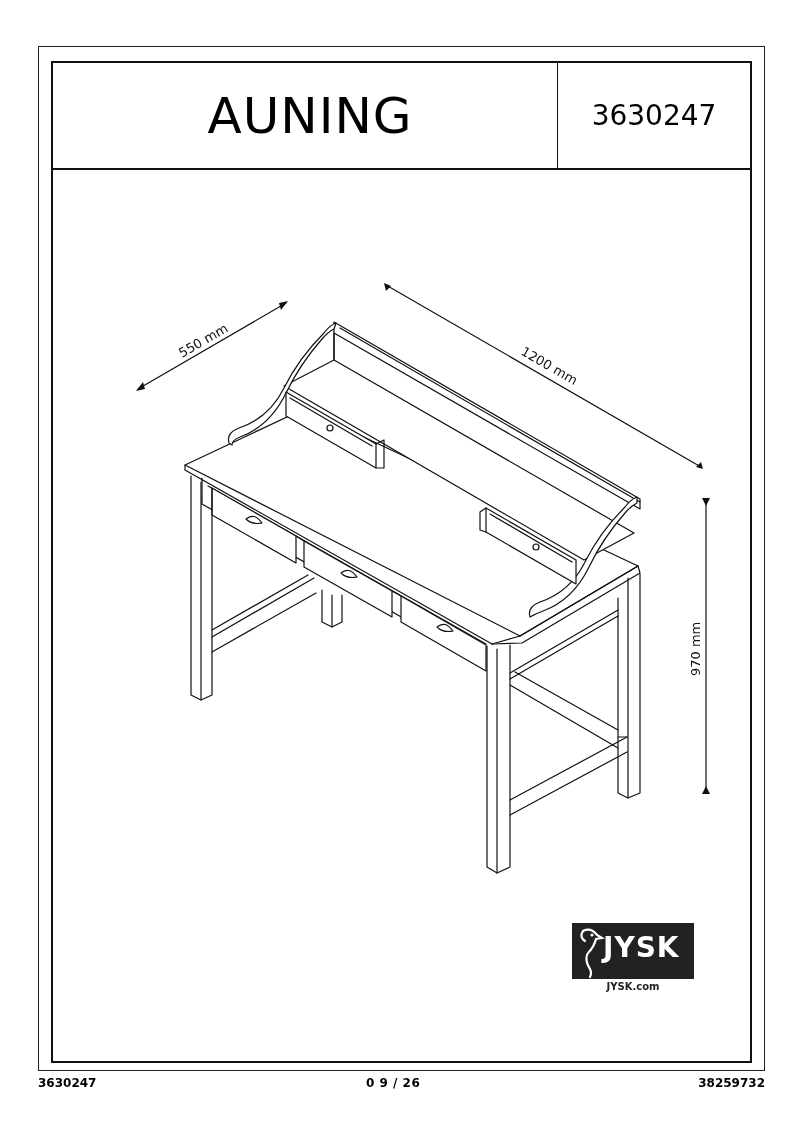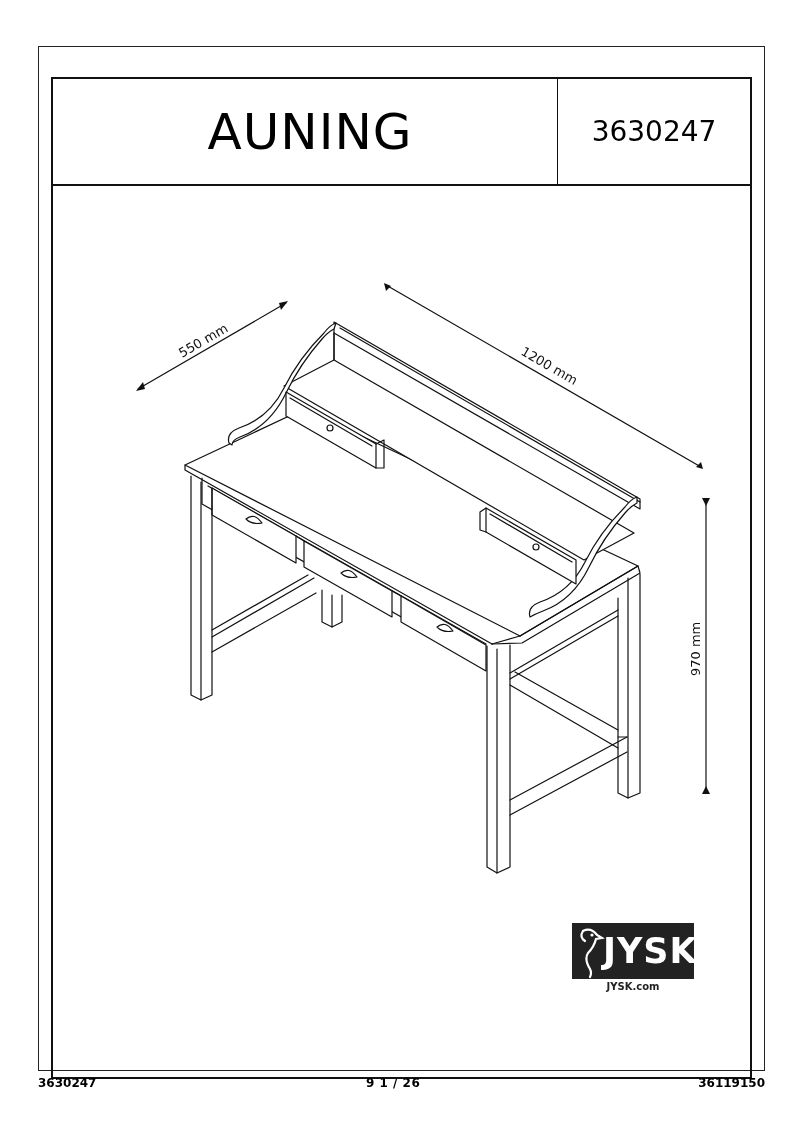--- a/index.html
+++ b/index.html
@@ -1,26 +1,26 @@
 <!DOCTYPE html>
 <html><head>
 <meta charset="utf-8">
 <style>
   html, body { margin:0; padding:0; background:#ffffff; }
   body { width:802px; height:1134px; position:relative; overflow:hidden; font-family:"DejaVu Sans", sans-serif; color:#000; }
   .outer-frame { position:absolute; left:38px; top:46px; width:727px; height:1025px; border:1.5px solid #222; box-sizing:border-box; }
-  .inner-frame { position:absolute; left:51px; top:61px; width:701px; height:1002px; border:2px solid #111; box-sizing:border-box;margin-top:16px; }
+  .inner-frame { position:absolute; left:51px; top:61px; width:701px; height:1002px; border:2px solid #111; box-sizing:border-box; }
   .header { position:absolute; left:0; top:0; width:100%; height:107px; border-bottom:2px solid #111; box-sizing:border-box; display:flex; }
   .title-cell { width:505px; height:100%; display:flex; align-items:center; justify-content:center; border-right:1.5px solid #111; box-sizing:border-box; }
   .title { font-size:50px; letter-spacing:1px; font-weight:normal; padding-left:10px; }
   .code-cell { flex:1; display:flex; align-items:center; justify-content:center; }
   .code { font-size:28px; }
   .drawing { position:absolute; left:0; top:0; }
   .logo { position:absolute; left:572px; top:923px; width:122px; height:56px; background:#222; display:flex; align-items:center; }
-  .logo-text { color:#fff; font-family:"DejaVu Sans", sans-serif; font-weight:bold; font-size:35px; letter-spacing:1px; position:absolute; left:31px; top:8px; }
+  .logo-text { color:#fff; font-family:"DejaVu Sans", sans-serif; font-weight:bold; font-size:28px; letter-spacing:1px; position:absolute; left:31px; top:8px; }
   .logo-url { position:absolute; left:572px; top:981px; width:122px; text-align:center; font-size:10px; font-weight:bold; color:#222; }
   .footer { position:absolute; top:1076px; font-size:12px; font-weight:bold; }
   .footer-left { left:38px; }
   .footer-center { left:366px; letter-spacing:0.5px; }
   .footer-right { right:37px; }
   .dim-text { font-family:"DejaVu Sans", sans-serif; font-size:13px; fill:#111; }
 </style>
 </head>
 <body>
 
@@ -144,14 +144,14 @@
       <path d="M8,8 q8,-4 14,4 l5,3 l-6,1 q-2,8 -8,14 q-4,6 2,16 q2,4 0,8"></path>
       <path d="M8,8 q-4,6 2,10"></path>
     </g>
     <circle cx="17" cy="12" r="1.6" fill="#fff"></circle>
   </svg>
   <span class="logo-text">JYSK</span>
 </div>
 <div class="logo-url">JYSK.com</div>
 
 <div class="footer footer-left">3630247</div>
-<div class="footer footer-center">9 1 / 26</div>
-<div class="footer footer-right">36119150</div>
+<div class="footer footer-center">0 9 / 26</div>
+<div class="footer footer-right">38259732</div>
 
 </body></html>

